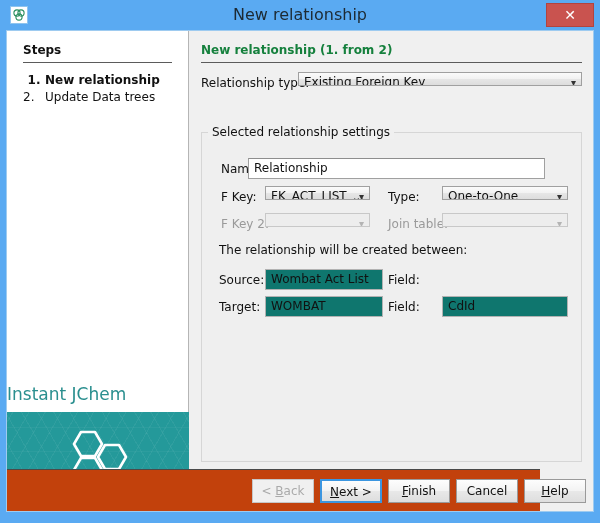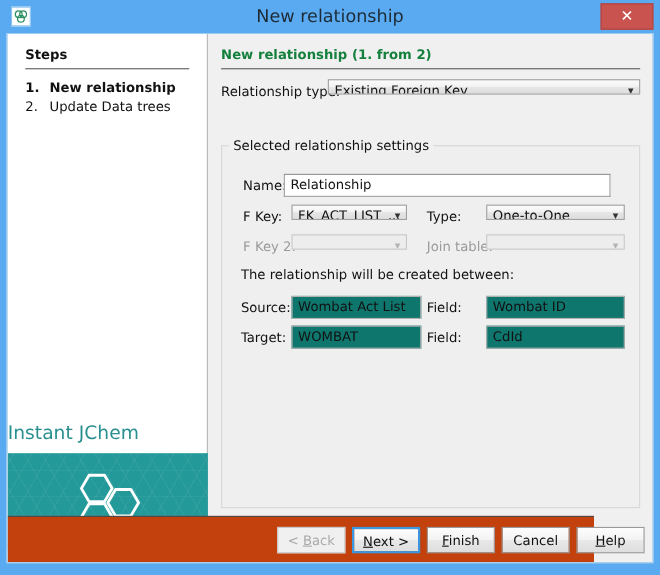--- a/index.html
+++ b/index.html
@@ -107,21 +107,21 @@
     background: #5b5b5b;
   }
   .step-item {
     position: absolute;
     left: 16px;
     font-size: 12px;
     color: #111;
     white-space: nowrap;
   }
   .step-num { display:inline-block; width: 22px; }
-  .step-item.current { font-weight: bold; }
+  .step-item.current { font-weight: bold; text-align: center; }
   .step-1 { top: 42px; }
   .step-2 { top: 59px; }
 
   .brand-text {
     position: absolute;
     left: 0; top: 353px;
     width: 182px;
     font-size: 17px;
     color: #2a8f8f;
     font-family: "DejaVu Sans", "Liberation Sans", sans-serif;
@@ -331,21 +331,21 @@
       <div class="row-label" style="left:11px; top:45px;">Relationship type:</div>
       <div class="combo" style="left:108px; top:41px; width:284px;">
         <span>Existing Foreign Key</span>
         <span class="arrow">▾</span>
       </div>
 
       <div class="groupbox"></div>
       <div class="group-legend">Selected relationship settings</div>
 
       <div class="row-label" style="left:31px; top:131px;">Name:</div>
-      <div class="field" style="left:68px; top:127px; width:297px;">
+      <div class="field" style="left:58px; top:127px; width:297px;">
         <span>Relationship</span>
       </div>
 
       <div class="row-label" style="left:31px; top:159px;">F Key:</div>
       <div class="combo" style="left:75px; top:155px; width:105px;">
         <span>FK_ACT_LIST_...</span>
         <span class="arrow">▾</span>
       </div>
 
       <div class="row-label" style="left:198px; top:159px;">Type:</div>
@@ -366,23 +366,20 @@
         <span class="arrow">▾</span>
       </div>
 
       <div class="row-label" style="left:29px; top:212px;">The relationship will be created between:</div>
 
       <div class="row-label" style="left:29px; top:242px;">Source:</div>
       <div class="field readonly" style="left:75px; top:238px; width:118px;">
         <span>Wombat Act List</span>
       </div>
       <div class="row-label" style="left:198px; top:242px;">Field:</div>
-      <div class="field readonly" style="left:252px; top:238px; width:126px;">
-        <span>Wombat ID</span>
-      </div>
 
       <div class="row-label" style="left:29px; top:269px;">Target:</div>
       <div class="field readonly" style="left:75px; top:265px; width:118px;">
         <span>WOMBAT</span>
       </div>
       <div class="row-label" style="left:198px; top:269px;">Field:</div>
       <div class="field readonly" style="left:252px; top:265px; width:126px;">
         <span>CdId</span>
       </div>
     </div>

